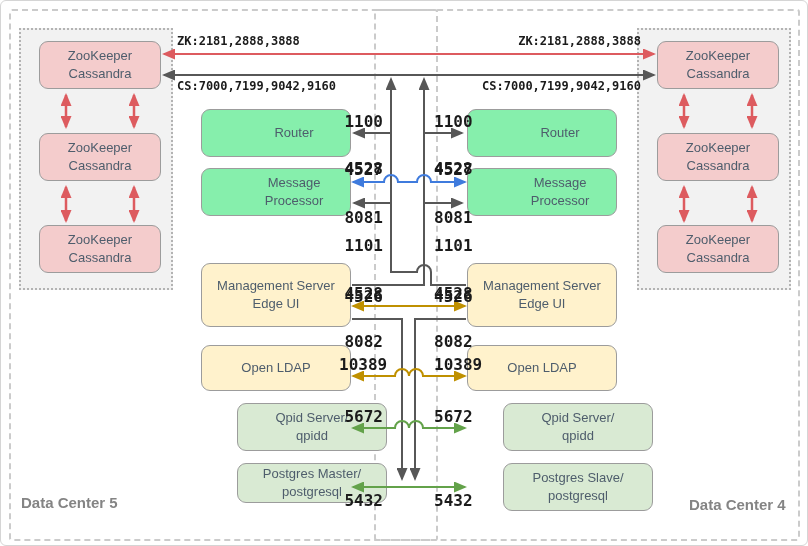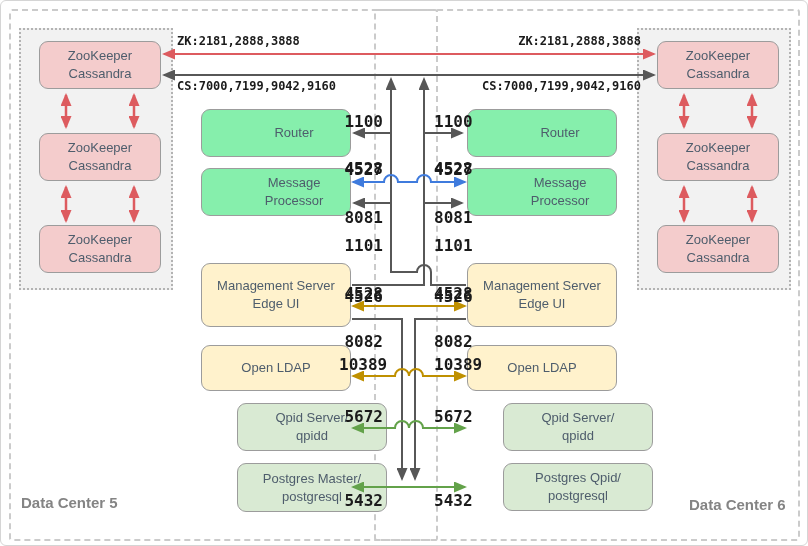--- a/index.html
+++ b/index.html
@@ -81,21 +81,21 @@
     <span>Management Server</span>
     <span>Edge UI</span>
   </div>
   <div class="node cream" style="left:200px;top:344px;width:150px;height:46px;">
     <span>Open LDAP</span>
   </div>
   <div class="node green" style="left:200px;top:402px;width:150px;height:48px;">
     <span>Qpid Server/</span>
     <span>qpidd</span>
   </div>
-  <div class="node green" style="left:200px;top:462px;width:150px;height:49px;">
+  <div class="node green" style="left:200px;top:462px;width:150px;height:40px;">
     <span>Postgres Master/</span>
     <span>postgresql</span>
   </div>
 
   <div class="node blue" style="left:466px;top:108px;width:150px;height:48px;">
     <span>Router</span>
   </div>
   <div class="node blue" style="left:466px;top:167px;width:150px;height:48px;">
     <span>Message Processor</span>
   </div>
@@ -104,21 +104,21 @@
     <span>Edge UI</span>
   </div>
   <div class="node cream" style="left:466px;top:344px;width:150px;height:46px;">
     <span>Open LDAP</span>
   </div>
   <div class="node green" style="left:466px;top:402px;width:150px;height:48px;">
     <span>Qpid Server/</span>
     <span>qpidd</span>
   </div>
   <div class="node green" style="left:466px;top:462px;width:150px;height:48px;">
-    <span>Postgres Qpid/</span>
+    <span>Postgres Slave/</span>
     <span>postgresql</span>
   </div>
 
   <svg class="wires" width="806" height="544" viewBox="0 0 806 544">
     <defs>
       <marker id="ah-red" markerUnits="userSpaceOnUse" markerWidth="13" markerHeight="11" refX="11" refY="5.5" orient="auto-start-reverse">
         <path d="M0,0 L13,5.5 L0,11 Z" fill="#dd5b5f"></path>
       </marker>
       <marker id="ah-dark" markerUnits="userSpaceOnUse" markerWidth="13" markerHeight="11" refX="11" refY="5.5" orient="auto-start-reverse">
         <path d="M0,0 L13,5.5 L0,11 Z" fill="#575757"></path>
@@ -198,15 +198,15 @@
     <span>1101</span>
     <span>4528</span>
     <span>8082</span>
   </div>
   <div class="port rgt" style="top:288px;">4526</div>
   <div class="port rgt" style="top:356px;">10389</div>
   <div class="port rgt" style="top:408px;">5672</div>
   <div class="port rgt" style="top:492px;">5432</div>
 
   <div class="dc-label" style="left:20px;top:493px;">Data Center 5</div>
-  <div class="dc-label" style="left:688px;top:495px;">Data Center 6</div>
+  <div class="dc-label" style="left:688px;top:495px;">Data Center 4</div>
 
 </div>
 
 </body></html>

